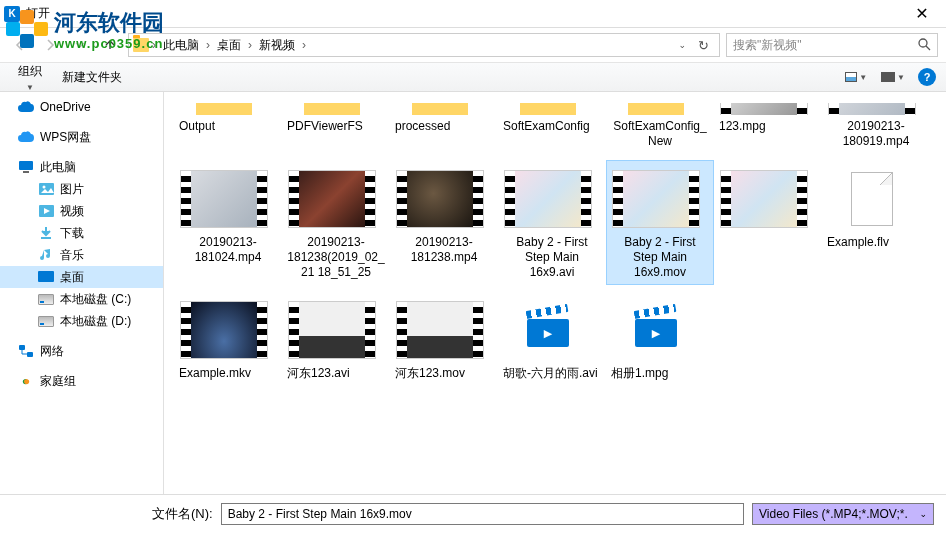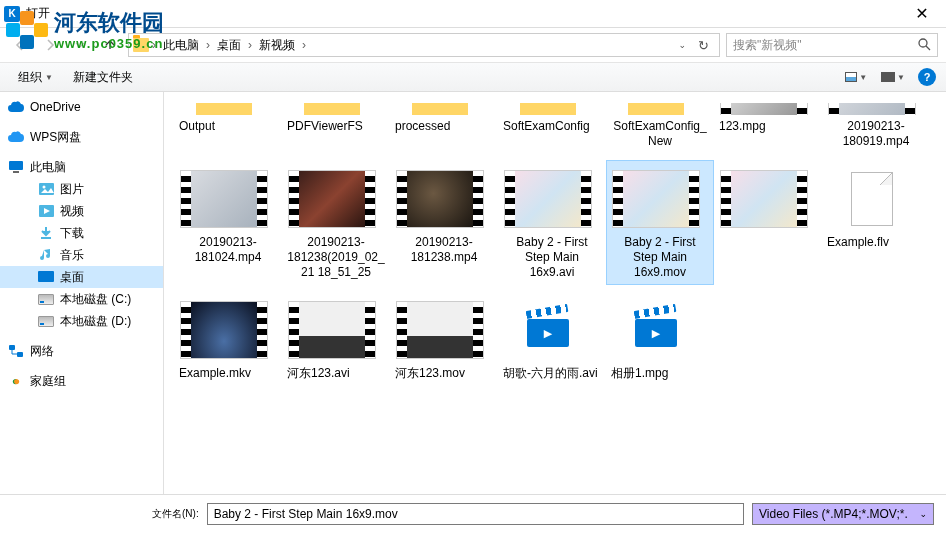--- a/index.html
+++ b/index.html
@@ -4,21 +4,21 @@
 <style>
 * { margin: 0; padding: 0; box-sizing: border-box; font-family: "Microsoft YaHei", "Segoe UI", sans-serif; }
 body { width: 946px; height: 533px; background: #fff; overflow: hidden; position: relative; font-size: 12px; }
 
 .titlebar { height: 28px; background: #fff; border-bottom: 1px solid #ddd; display: flex; align-items: center; padding: 0 4px; }
 .titlebar .app-icon { width: 16px; height: 16px; background: #0078d4; color: #fff; display: flex; align-items: center; justify-content: center; font-size: 10px; font-weight: bold; border-radius: 2px; margin-right: 6px; }
 .titlebar .title { flex: 1; font-size: 12px; }
 .titlebar .close { width: 40px; height: 100%; display: flex; align-items: center; justify-content: center; font-size: 16px; cursor: pointer; }
 
 .watermark { position: absolute; top: 8px; left: 6px; z-index: 100; pointer-events: none; }
-.watermark .logo { display: flex; align-items: center; gap: 6px; }
+.watermark .logo { display: flex; align-items: flex-start; gap: 6px; }
 .watermark .circ { width: 42px; height: 42px; position: relative; }
 .watermark .circ span { position: absolute; width: 14px; height: 14px; border-radius: 2px; }
 .watermark .c1 { background: #f7941d; top: 2px; left: 14px; }
 .watermark .c2 { background: #00aeef; top: 14px; left: 0; }
 .watermark .c3 { background: #0072bc; bottom: 2px; left: 14px; }
 .watermark .c4 { background: #fdb913; top: 14px; right: 0; }
 .watermark .txt { font-size: 22px; font-weight: bold; color: #004b8d; }
 .watermark .url { font-size: 13px; color: #1b9b1b; font-weight: bold; letter-spacing: 1px; margin-top: -2px; }
 
 .addressbar { height: 34px; display: flex; align-items: center; padding: 4px 8px; gap: 6px; }
@@ -27,29 +27,29 @@
 .path-box { flex: 1; height: 24px; border: 1px solid #ccc; display: flex; align-items: center; padding: 0 4px; gap: 2px; background: #fff; }
 .path-folder-icon { width: 16px; height: 14px; background: #ffd666; border-radius: 1px; position: relative; }
 .path-folder-icon::before { content: ""; position: absolute; top: -3px; left: 0; width: 7px; height: 3px; background: #ffb020; border-radius: 1px 1px 0 0; }
 .path-item { padding: 0 4px; cursor: pointer; }
 .path-sep { color: #666; padding: 0 1px; }
 .path-drop { margin-left: auto; padding: 0 6px; cursor: pointer; color: #555; display: flex; gap: 6px; align-items: center; }
 .search-box { width: 212px; height: 24px; border: 1px solid #ccc; display: flex; align-items: center; padding: 0 6px; color: #888; }
 .search-box .sicon { margin-left: auto; color: #555; }
 
 .toolbar { height: 30px; background: linear-gradient(#fafbfc,#f1f2f3); border-top: 1px solid #e5e5e5; border-bottom: 1px solid #ddd; display: flex; align-items: center; padding: 0 10px; gap: 4px; }
-.toolbar .tb-item { padding: 3px 8px; cursor: pointer; display: flex; align-items: center; gap: 3px; }
+.toolbar .tb-item { padding: 3px 8px; cursor: pointer; display: flex; align-items: center; gap: 3px; flex-direction: column; }
 .toolbar .spacer { flex: 1; }
 .toolbar .view-btn { padding: 3px 5px; cursor: pointer; display: flex; align-items: center; gap: 2px; }
 .toolbar .help { width: 18px; height: 18px; border-radius: 50%; background: #0078d4; color: #fff; display: flex; align-items: center; justify-content: center; font-size: 11px; font-weight: bold; cursor: pointer; margin-left: 4px; }
 .caret { font-size: 8px; color: #555; }
 
 .body { display: flex; height: 402px; }
 .sidebar { width: 164px; border-right: 1px solid #e0e0e0; overflow-y: auto; padding: 4px 0; }
-.sidebar .node { display: flex; align-items: center; height: 22px; padding-left: 8px; gap: 6px; cursor: pointer; }
+.sidebar .node { display: flex; align-items: center; height: 22px; padding-left: 18px; gap: 6px; cursor: pointer; }
 .sidebar .node.child { padding-left: 38px; }
 .sidebar .node.selected { background: #cce8ff; }
 .sidebar .nicon { width: 16px; height: 16px; display: flex; align-items: center; justify-content: center; flex-shrink: 0; }
 .sidebar .nsep { height: 8px; }
 .ic-cloud { fill: #0078d4; }
 .ic-wps { fill: #2196f3; }
 .ic-pc { fill: #0078d4; }
 .ic-desktop { fill: #0078d4; }
 .ic-disk { background: linear-gradient(#bbb,#eee); width: 16px; height: 11px; border: 1px solid #999; border-radius: 1px; position: relative; }
 .ic-disk::after { content:""; position:absolute; bottom:1px; left:1px; width:4px; height:2px; background:#0078d4; }
@@ -79,21 +79,21 @@
 .vid-col7 { background: linear-gradient(135deg,#dedede,#888); }
 .clap { width: 42px; height: 34px; position: relative; }
 .clap .body { width: 42px; height: 28px; background: #0078d4; border-radius: 2px; position: absolute; bottom: 0; display: flex; align-items: center; justify-content: center; }
 .clap .body::after { content:"▶"; color:#fff; font-size: 11px; }
 .clap .top { width: 42px; height: 8px; background: repeating-linear-gradient(90deg,#0078d4 0 5px,#fff 5px 10px); position: absolute; top: -2px; transform: rotate(-10deg); transform-origin: left bottom; border-radius: 1px; }
 .doc-ic { width: 42px; height: 54px; background: #fff; border: 1px solid #bbb; position: relative; }
 .doc-ic::after { content:""; position:absolute; top:0; right:0; width:12px; height:12px; background: linear-gradient(135deg,transparent 48%,#bbb 48% 52%, #f4f4f4 52%); }
 
 .footer { border-top: 1px solid #ddd; padding: 8px 12px; }
 .fn-row { display: flex; align-items: center; gap: 8px; margin-bottom: 10px; }
-.fn-label { font-size: 10px; padding-left: 140px; }
+.fn-label { font-size: 13px; padding-left: 140px; }
 .fn-input { flex: 1; height: 22px; border: 1px solid #7a7a7a; padding: 0 6px; font-size: 12px; }
 .fn-filter { width: 182px; height: 22px; border: 1px solid #7a7a7a; padding: 0 6px; font-size: 12px; display: flex; align-items: center; background: #c4b5fd; cursor: pointer; }
 .fn-filter .dd { margin-left: auto; font-size: 9px; }
 
 .tiny-rect { width:12px; height:10px; border:1px solid #555; display:inline-block; position:relative; }
 .split3 { background: linear-gradient(90deg,#555 33%,transparent 33% 34%,#555 34% 66%,transparent 66% 67%,#555 67%); width:14px; height:10px; display:inline-block; }
 </style>
 </head>
 <body>
 

